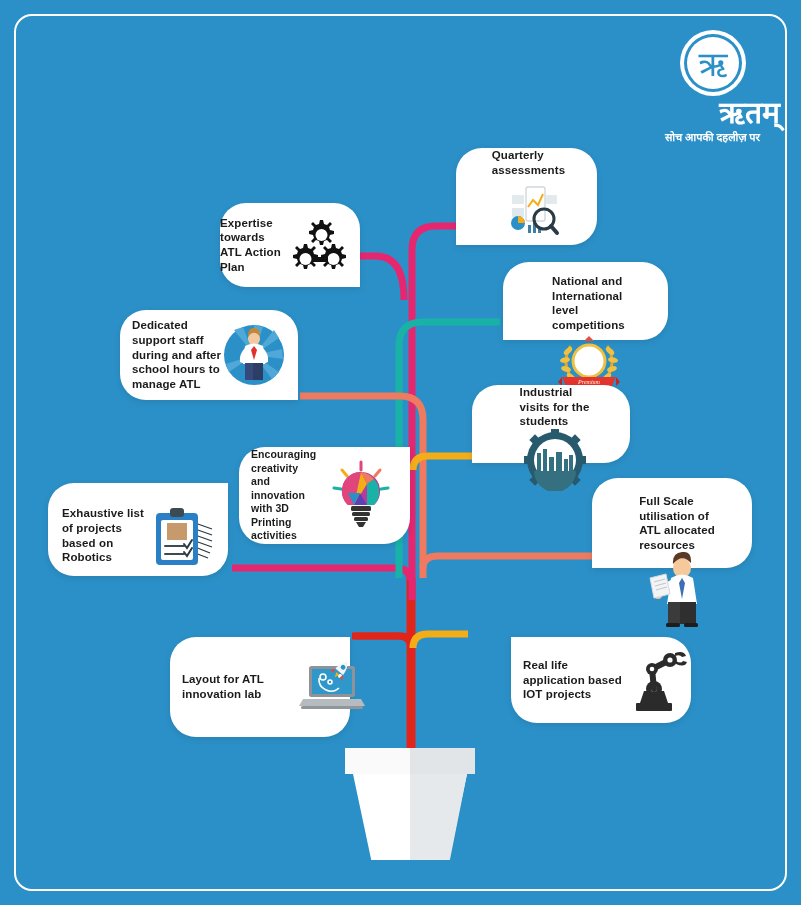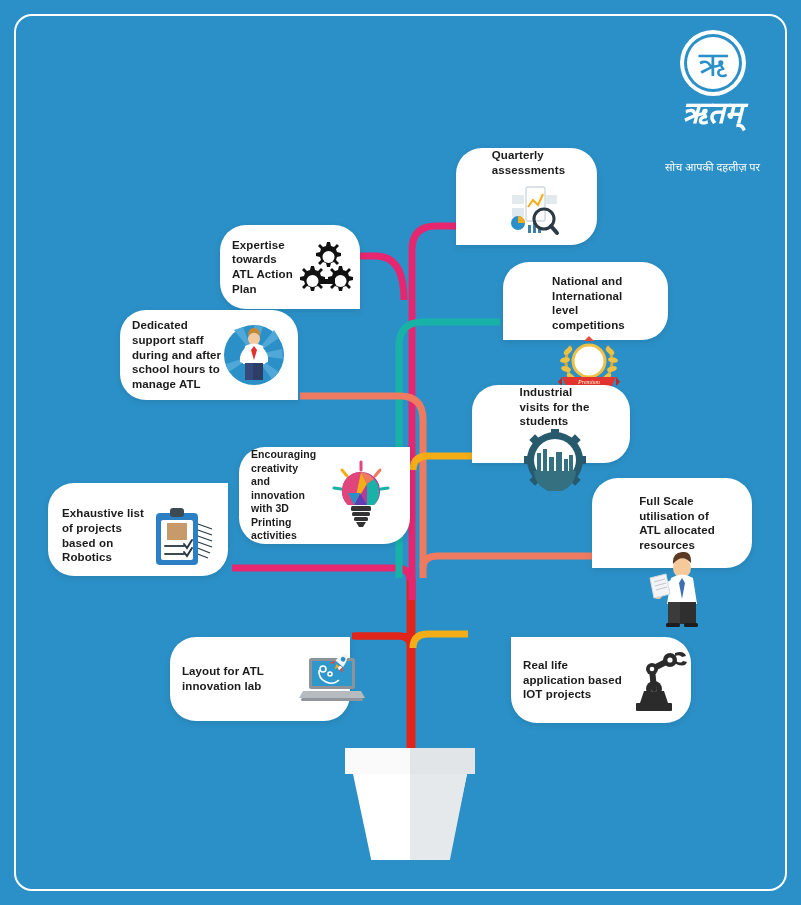--- a/index.html
+++ b/index.html
@@ -81,29 +81,29 @@
   .r-tl-sq { border-radius: 0 26px 26px 26px; }
   .r-tr-sq { border-radius: 26px 0 26px 26px; }
   .r-bl-sq { border-radius: 26px 26px 26px 0; flex-direction: column; }
   .r-br-sq { border-radius: 26px 26px 0 26px; }
 
   
   #logo { position:absolute; left:645px; top:28px; width:135px; height:125px; }
   .logo-seal { position:absolute; left:33px; top:0; width:70px; height:70px; }
   .logo-word {
     position:absolute; left:0; top:70px; width:135px;
-    text-align:center; color:#ffffff;
+    text-align:right; color:#ffffff;
     font-family:"Liberation Serif", serif;
-    font-size:30px; font-weight:bold; line-height:1;font-style:italic;
+    font-size:30px; font-weight:bold; line-height:1;
   }
   .logo-tag {
     position:absolute; left:0; top:104px; width:135px;
     text-align:center; color:#ffffff;
     font-family:"Liberation Serif", serif;
-    font-size:11px; font-weight:normal; line-height:1;margin-top:30px;
+    font-size:11px; font-weight:bold; line-height:1;
   }
 </style>
 </head>
 <body>
 
 <div id="stage">
 
   <svg id="branches" viewBox="0 0 801 905" xmlns="http://www.w3.org/2000/svg">
     <g fill="none" stroke-linecap="butt" stroke-width="7">
 
@@ -159,21 +159,21 @@
         <path d="M20,35 a7,7 0 0,1 7,7 l-7,0 z" fill="#f5ad17"></path>
         <rect x="30" y="44" width="3" height="8" fill="#3f7fa3"></rect>
         <rect x="35" y="40" width="3" height="12" fill="#3f7fa3"></rect>
         <rect x="40" y="46" width="3" height="6" fill="#3f7fa3"></rect>
         <circle cx="46" cy="38" r="10" fill="none" stroke="#2b3a44" stroke-width="3"></circle>
         <line x1="53" y1="45" x2="59" y2="52" stroke="#2b3a44" stroke-width="4" stroke-linecap="round"></line>
       </svg>
     </div>
   </div>
 
-  <div class="card r-br-sq" style="left:220px; top:203px; width:140px; height:84px; padding:0 6px 0 12px;margin-top:22px;">
+  <div class="card r-br-sq" style="left:220px; top:203px; width:140px; height:84px; padding:0 6px 0 0;">
     <div class="txt">Expertise
 towards
 ATL Action
 Plan</div>
     <div class="ic">
       <svg width="62" height="62" viewBox="0 0 62 62" fill="#111111">
         <g>
           <path d="M34,6 l3,0 1,4 3,1 3,-3 2,2 -3,3 1,3 4,1 0,3 -4,1 -1,3 3,3 -2,2 -3,-3 -3,1 -1,4 -3,0 -1,-4 -3,-1 -3,3 -2,-2 3,-3 -1,-3 -4,-1 0,-3 4,-1 1,-3 -3,-3 2,-2 3,3 3,-1 z"></path>
           <circle cx="35.5" cy="21" r="6" fill="#ffffff"></circle>
         </g>
@@ -368,21 +368,21 @@
         <path d="M6,26 l16,-4 4,20 -16,4 z" fill="#f2f4f6" stroke="#d6dade" stroke-width="1"></path>
         <g stroke="#c3c9cd" stroke-width="1.2">
           <line x1="10" y1="30" x2="21" y2="27"></line>
           <line x1="11" y1="34" x2="22" y2="31"></line>
           <line x1="12" y1="38" x2="23" y2="35"></line>
         </g>
       </svg>
     </div>
   </div>
 
-  <div class="card r-tr-sq" style="left:170px; top:637px; width:180px; height:84px; padding:0 6px 0 12px;gap:31px;">
+  <div class="card r-tr-sq" style="left:170px; top:637px; width:180px; height:100px; padding:0 6px 0 12px;gap:31px;">
     <div class="txt">Layout for ATL
 innovation lab</div>
     <div class="ic">
       <svg width="74" height="62" viewBox="0 0 74 62">
         <rect x="14" y="10" width="46" height="31" rx="2.5" fill="#8d9398"></rect>
         <rect x="17" y="13" width="40" height="25" fill="#2f97c9"></rect>
         <g fill="none" stroke="#ffffff" stroke-width="1.6">
           <path d="M24,22 a12,12 0 0,0 20,10"></path>
           <circle cx="28" cy="21" r="3"></circle>
           <circle cx="35" cy="26" r="2"></circle>

